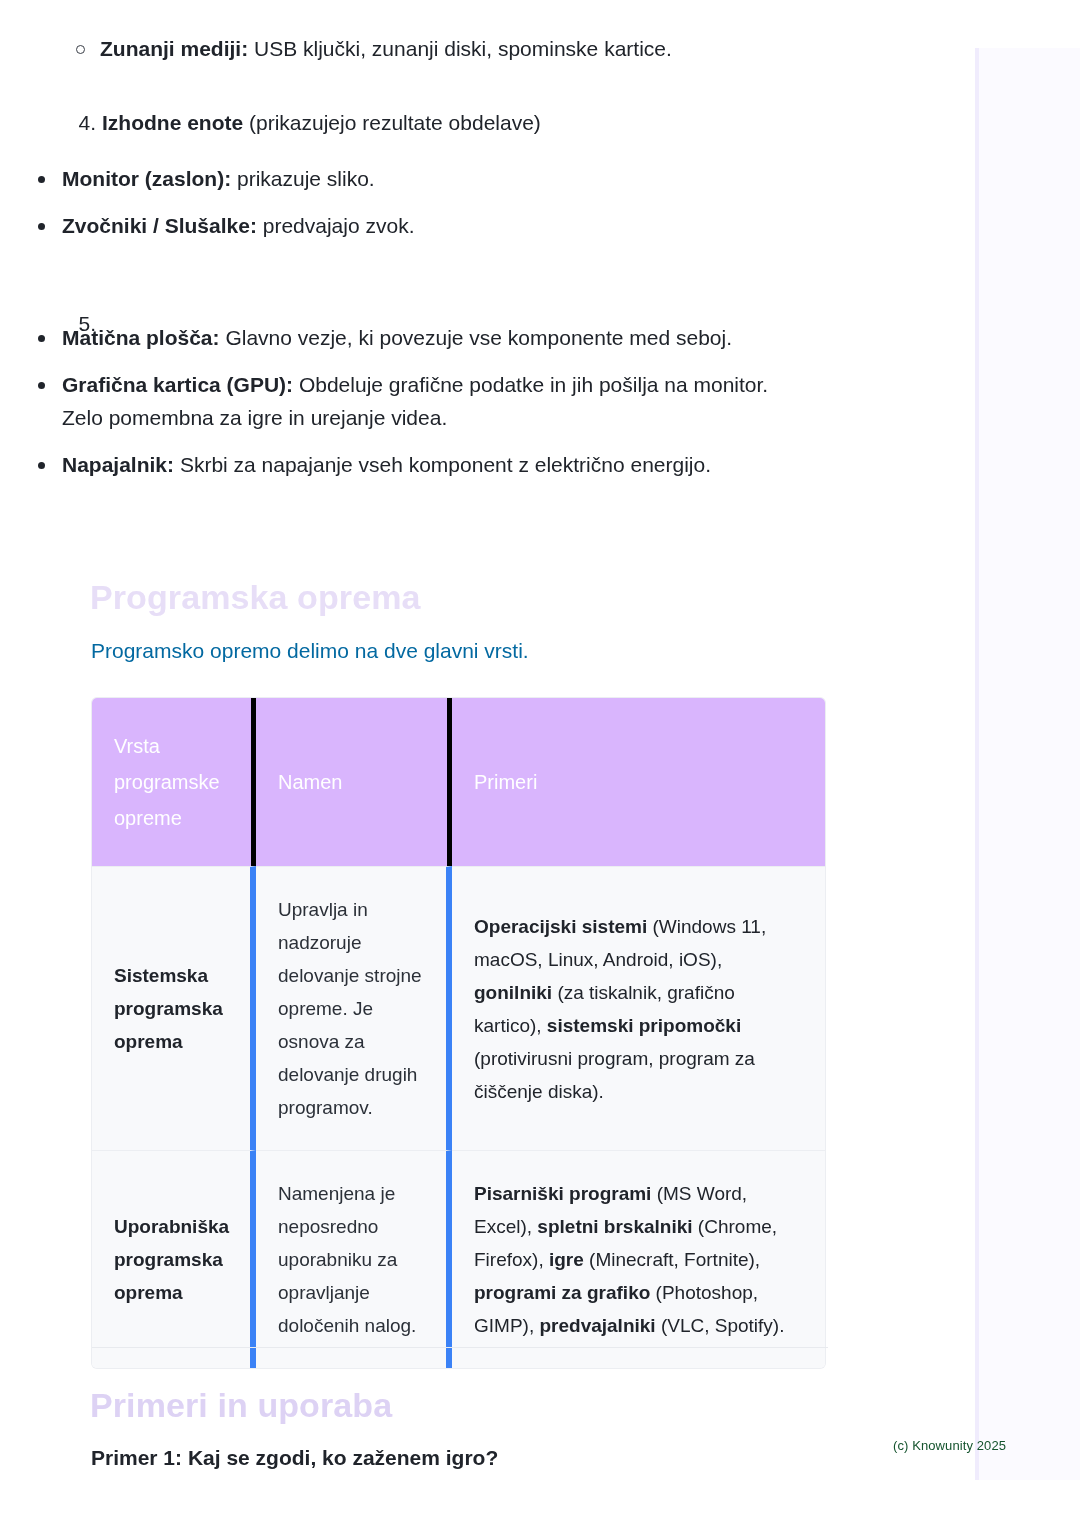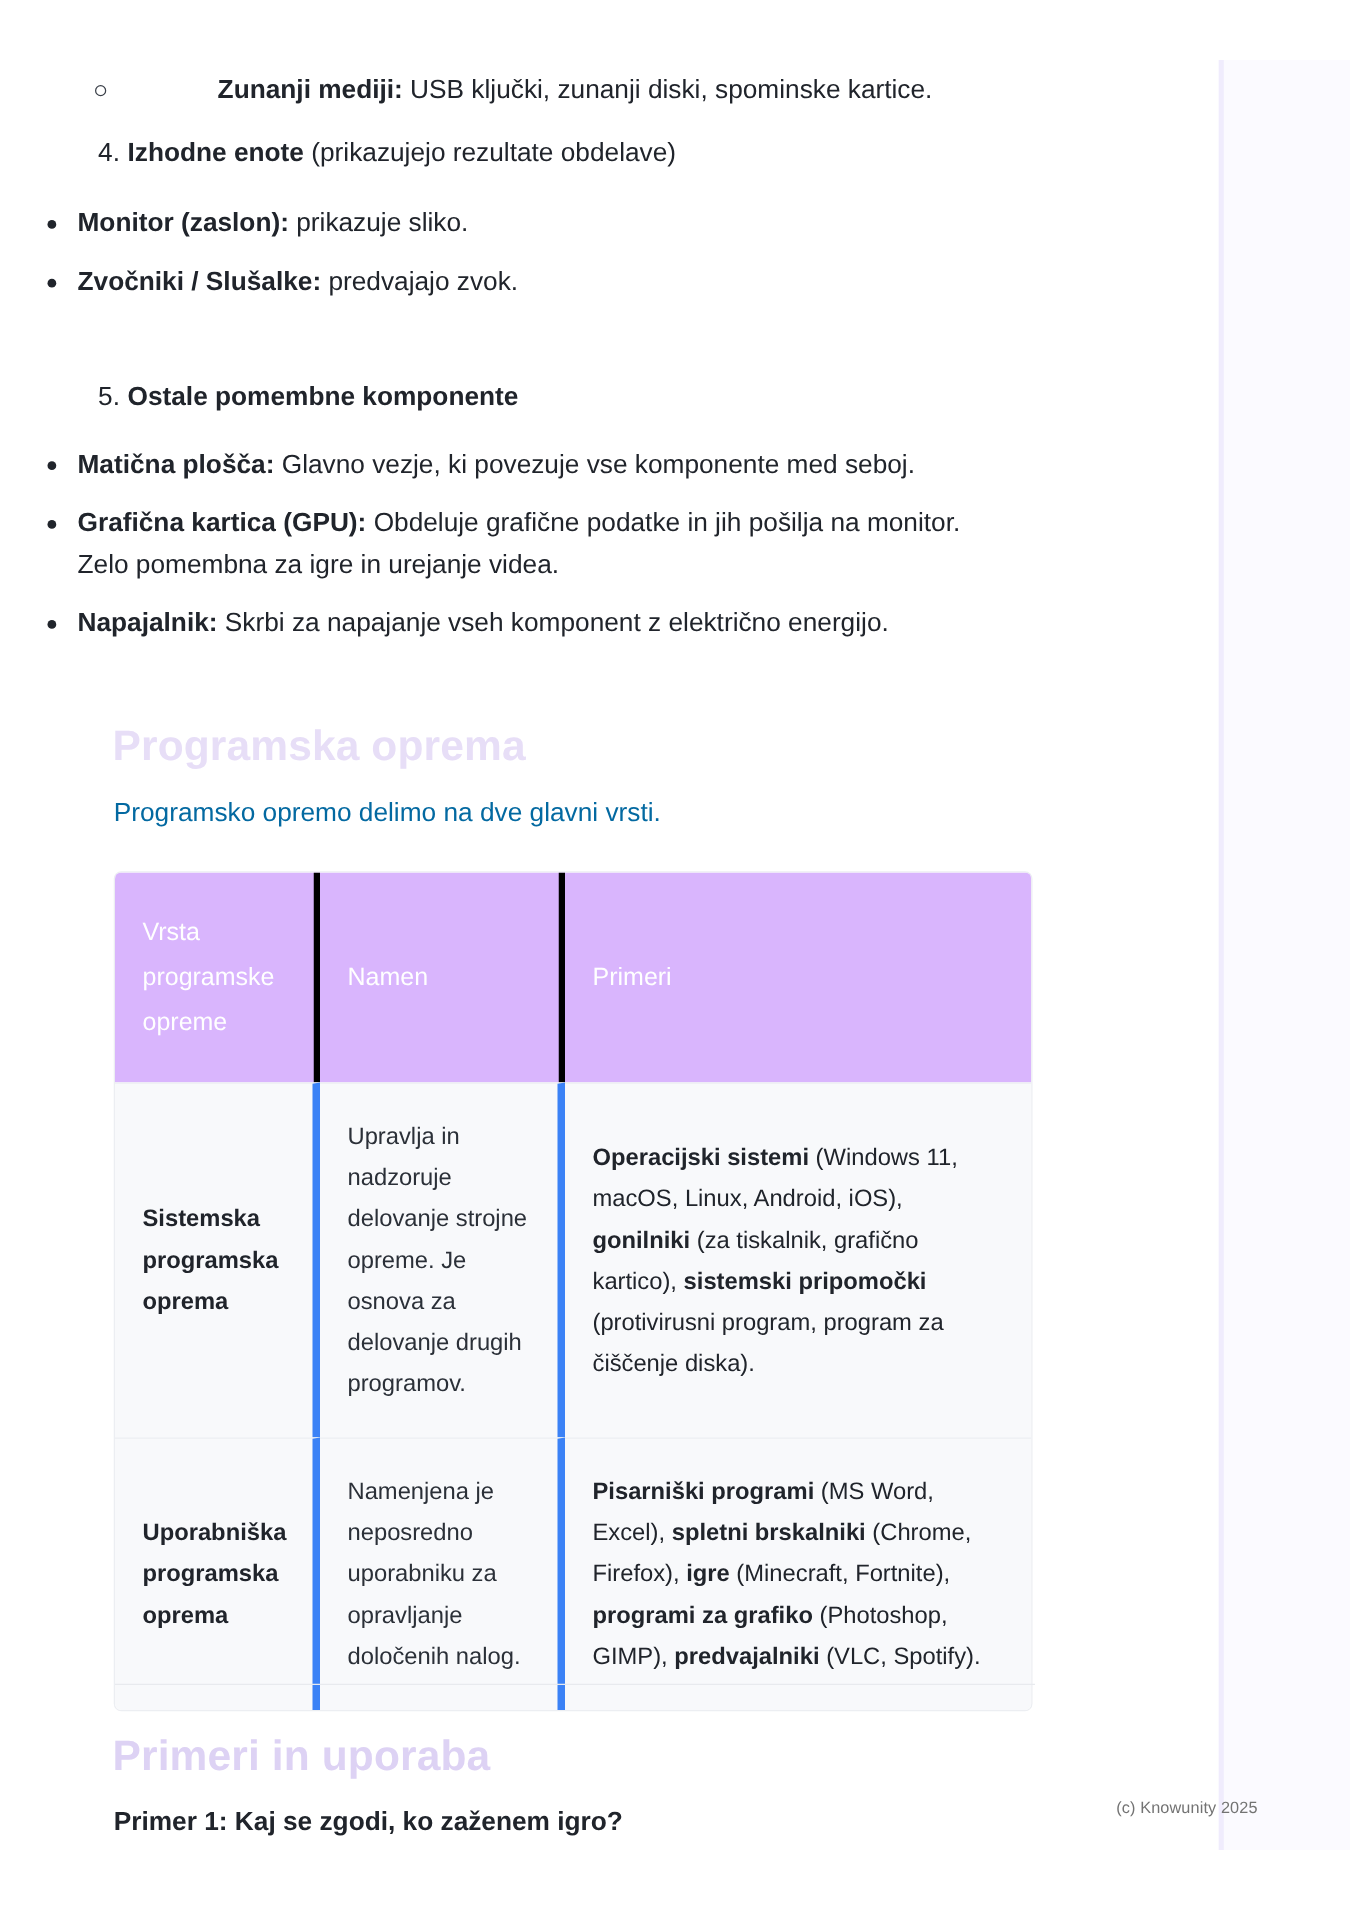--- a/index.html
+++ b/index.html
@@ -25,21 +25,21 @@
     height: 1432px;
     background: #fbfaff;
     border-left: 4px solid #f0ecfd;
   }
 
   .watermark {
     position: absolute;
     left: 893px;
     top: 1438px;
     font-size: 13px;
-    color: #737373;
+    color: #14532d;
     letter-spacing: 0.1px;
     white-space: nowrap;
   }
 
   
   .page {
     position: absolute;
     left: 0;
     top: 0;
     width: 940px;
@@ -183,21 +183,21 @@
   }
 </style>
 </head>
 <body>
 
 <div class="right-strip"></div>
 <div class="watermark">(c) Knowunity 2025</div>
 
 <div class="page">
 
-  <ul class="bul hollow" style="position:absolute; left:0; top:55px; width:880px;text-align:center;">
+  <ul class="bul hollow" style="position:absolute; left:0; top:32px; width:880px;">
     <li>
       <span class="b">Zunanji mediji:</span><span> USB ključki, zunanji diski, spominske kartice.</span>
     </li>
   </ul>
 
   <div style="position:absolute; left:0; top:106px; width:900px;">
     <ol class="lvl1">
       <li>
         <span class="num">4.</span>
         <span class="b">Izhodne enote</span><span> (prikazujejo rezultate obdelave)</span>
@@ -210,21 +210,21 @@
       <li>
         <span class="b">Zvočniki / Slušalke:</span><span> predvajajo zvok.</span>
       </li>
     </ul>
   </div>
 
   <div style="position:absolute; left:0; top:301px; width:900px;">
     <ol class="lvl1">
       <li>
         <span class="num">5.</span>
-        <span class="b">Ostale pomembne komponente</span><span></span>
+        <span></span>
       </li>
     </ol>
     <ul class="bul" style="margin-top:20px;">
       <li>
         <span class="b">Matična plošča:</span><span> Glavno vezje, ki povezuje vse komponente med seboj.</span>
       </li>
       <li>
         <span class="b">Grafična kartica (GPU):</span><span> Obdeluje grafične podatke in jih pošilja na monitor. Zelo pomembna za igre in urejanje videa.</span>
       </li>
       <li>

